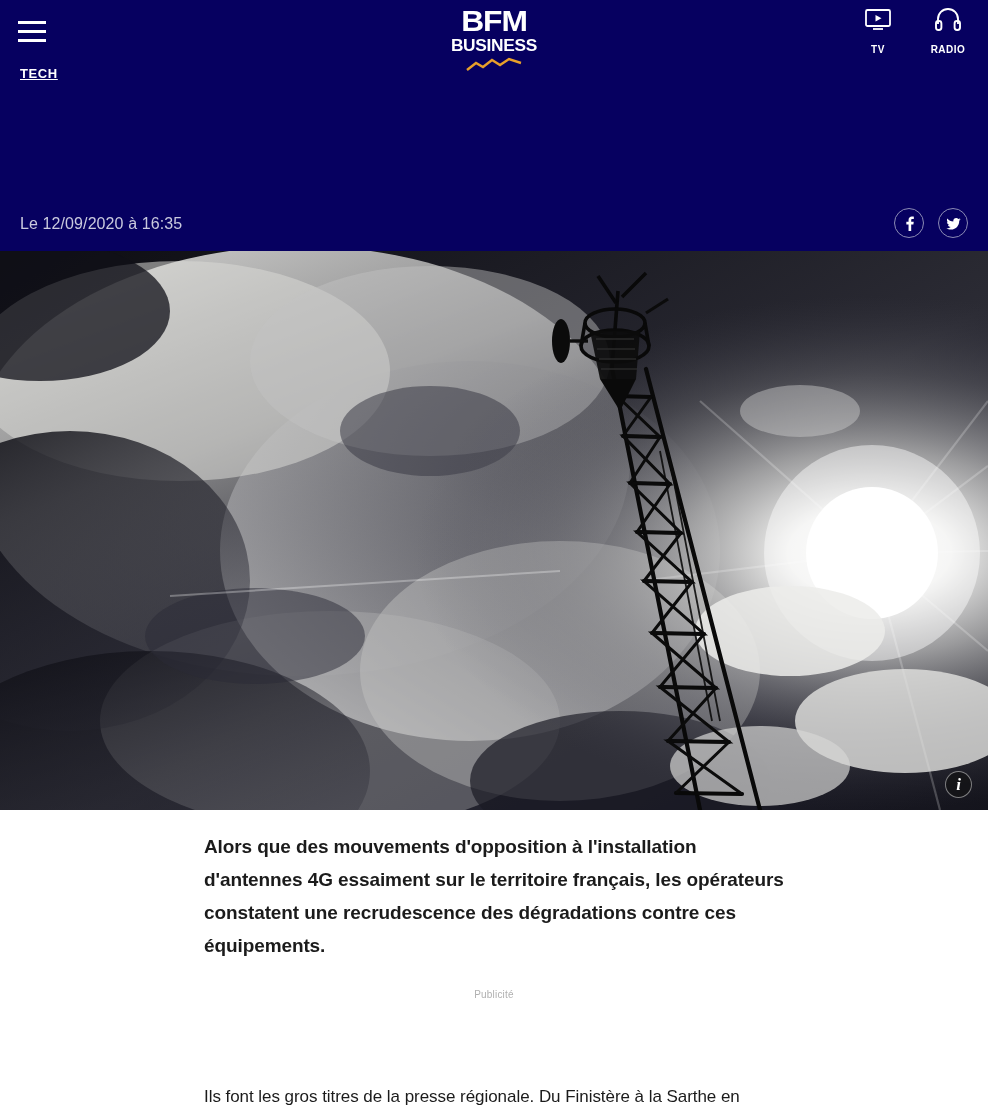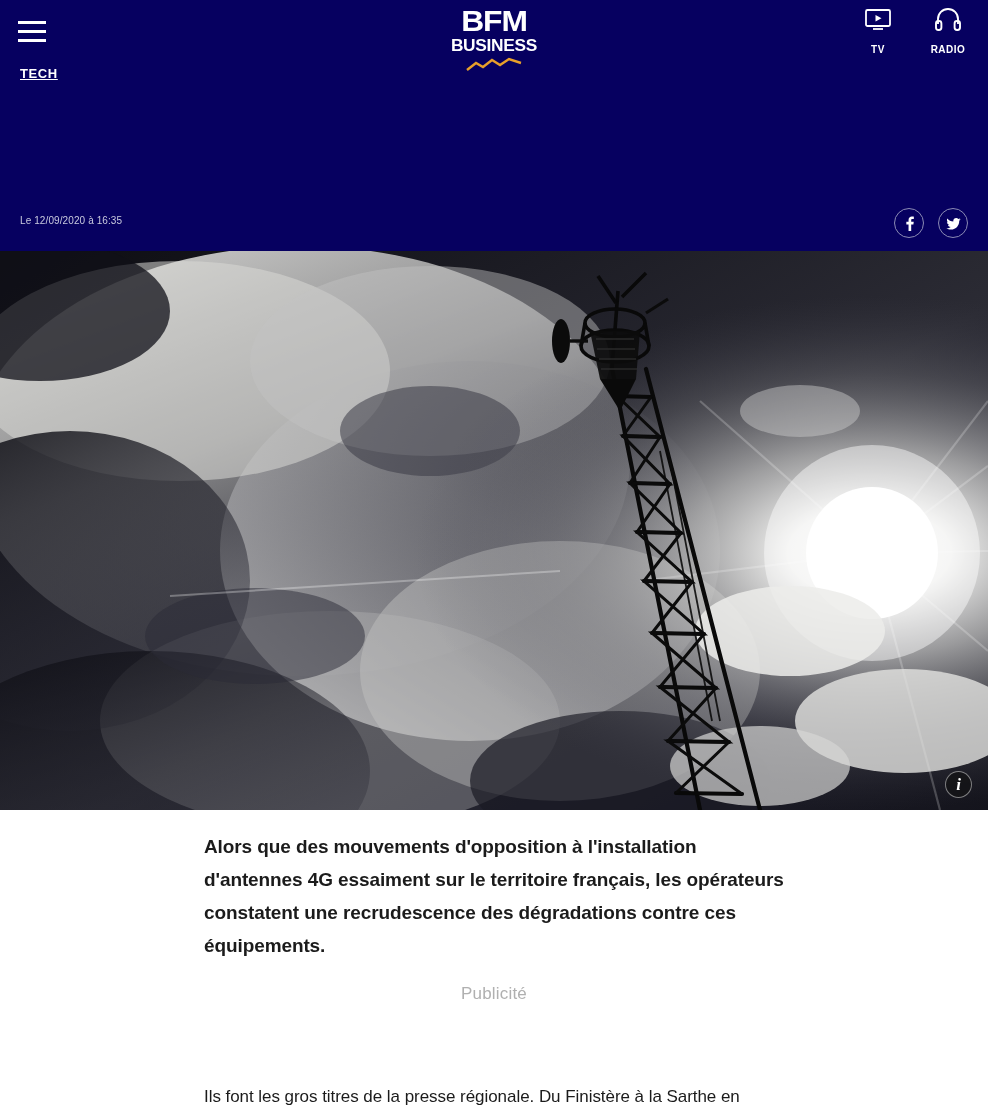--- a/index.html
+++ b/index.html
@@ -149,21 +149,21 @@
     display: block;
     transform: scaleX(0.90);
     transform-origin: left center;
   }
 
   
   .byline {
     position: absolute;
     left: 20px;
     top: 215px;
-    font-size: 10px;
+    font-size: 16px;
     color: #c9c9de;
     letter-spacing: 0.1px;
   }
   .share {
     position: absolute;
     right: 20px;
     top: 208px;
     display: flex;
     gap: 14px;
   }
@@ -230,21 +230,21 @@
     letter-spacing: -0.1px;
   }
   .ad-slot {
     margin-top: 22px;
     margin-left: -204px;
     margin-right: -190px;
     height: 100px;
     text-align: center;
   }
   .ad-label {
-    font-size: 17px;
+    font-size: 10px;
     color: #b0b0b0;
     letter-spacing: 0.2px;
   }
   .body-par {
     font-size: 17px;
     line-height: 26px;
     color: #1b1b1b;
     letter-spacing: -0.05px;
   }
 </style>

